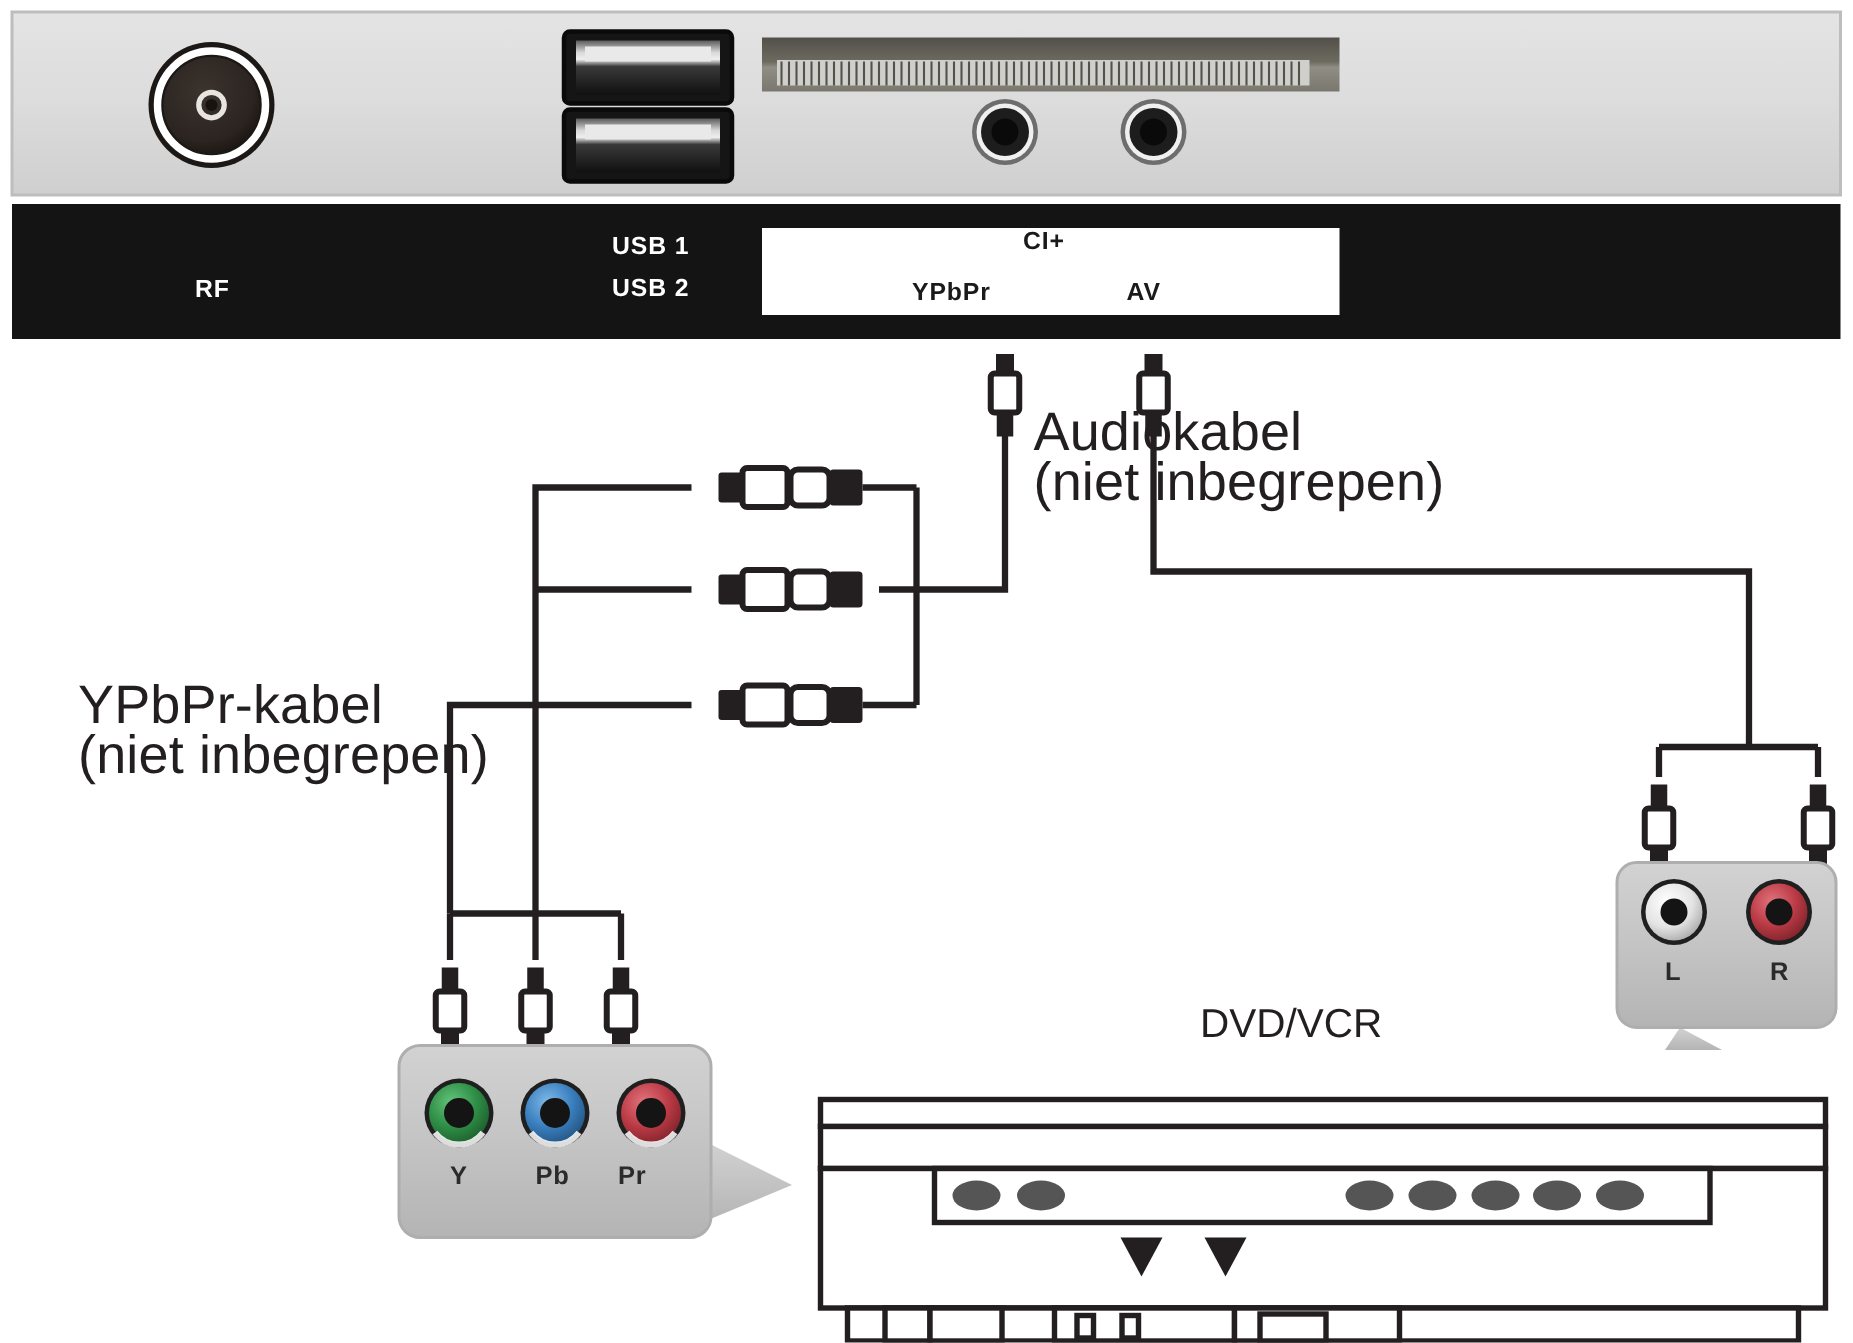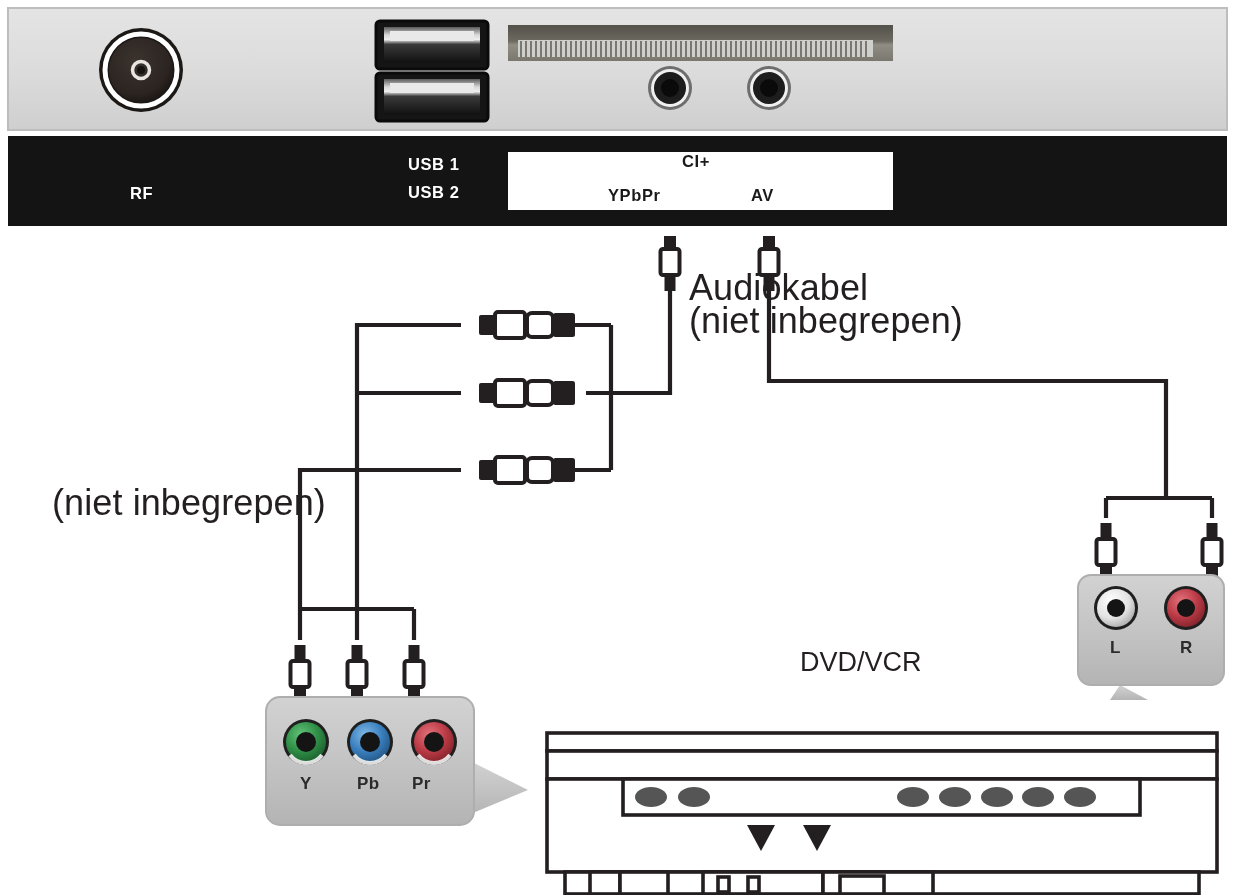--- a/index.html
+++ b/index.html
@@ -408,24 +408,25 @@
 
   <div class="port-label dark" style="left:682px; top:152px;">CI+</div>
 
   <div class="port-label dark" style="left:608px; top:186px;">YPbPr</div>
 
   <div class="port-label dark" style="left:751px; top:186px;text-align:center;">AV</div>
 
   <div class="txt cable-label" style="left:689px; top:266px;">Audiokabel</div>
   <div class="txt cable-label" style="left:689px; top:299px;">(niet inbegrepen)</div>
 
+  <div class="txt cable-label" style="left:52px; top:448px;">YPbPr-kabel</div>
   <div class="txt cable-label" style="left:52px; top:481px;">(niet inbegrepen)</div>
 
   <div class="jack-label" style="left:300px; top:774px;">Y</div>
   <div class="jack-label" style="left:357px; top:774px;">Pb</div>
   <div class="jack-label" style="left:412px; top:774px;">Pr</div>
 
   <div class="jack-label" style="left:1110px; top:638px;">L</div>
   <div class="jack-label" style="left:1180px; top:638px;">R</div>
 
-  <div class="txt device-label" style="left:800px; top:646px;">DVD/VCR</div>
+  <div class="txt device-label" style="left:800px; top:666px;">DVD/VCR</div>
 
 </div>
 
 </body></html>

